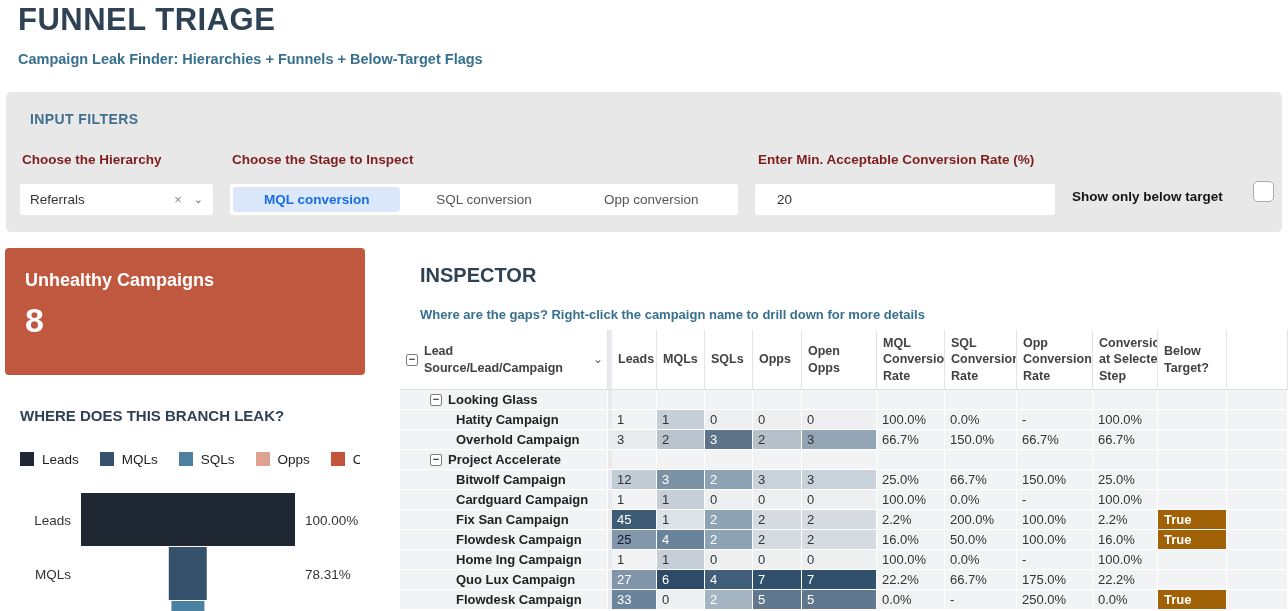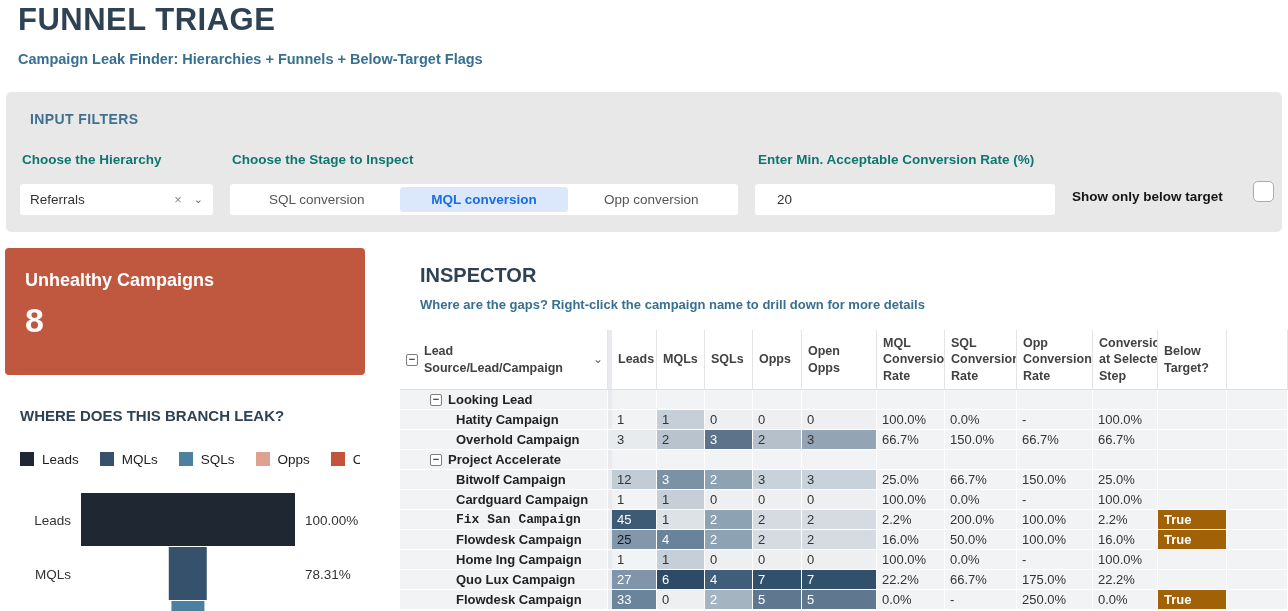--- a/index.html
+++ b/index.html
@@ -8,21 +8,21 @@
   .abs { position:absolute; }
   #page { position:relative; width:1288px; height:611px; }
 
   
   .h1 { left:18px; top:2px; font-size:31px; font-weight:700; color:#2e4254; letter-spacing:.5px; }
   .page-sub { left:18px; top:51px; font-size:14.5px; font-weight:700; color:#38708f; }
 
   
   .filters { left:6px; top:92px; width:1276px; height:140px; background:#e8e8e8; border-radius:5px; }
   .filters-heading { left:24px; top:19px; font-size:14px; font-weight:700; color:#41708f; letter-spacing:.4px; }
-  .flabel { top:60px; font-size:13.5px; font-weight:700; color:#0f766e; }
+  .flabel { top:60px; font-size:13.5px; font-weight:700; color:#7f1d1d; }
   .ctrl { top:92px; height:31px; background:#fff; border-radius:3px; }
   .dropdown { left:14px; width:193px; display:flex; align-items:center; padding:0 10px; font-size:13.5px; color:#333; cursor:pointer; }
   .dropdown .val { flex:1; }
   .dd-x { color:#8a8a8a; font-size:13px; margin-right:12px; }
   .dd-caret { color:#6f6f6f; font-size:11px; }
   .seg { left:224px; width:508px; display:flex; align-items:stretch; padding:3px; }
   .seg-item { flex:1; display:flex; align-items:center; justify-content:center; font-size:13.5px; color:#555; border-radius:3px; cursor:pointer; }
   .seg-item.active { background:#dbe8fc; color:#1a6ce2; font-weight:700; }
   .num-input { left:749px; width:300px; border:none; outline:none; padding:0 22px; font-size:13.5px; color:#333; font-family:inherit; }
   .toggle-label { left:1066px; top:97px; font-size:13.5px; font-weight:700; color:#151515; }
@@ -38,21 +38,21 @@
   .legend-swatch { width:14px; height:14px; flex:none; }
   .funnel { left:5px; top:493px; width:395px; height:118px; overflow:hidden; }
   .funnel-row { display:flex; align-items:stretch; height:54px; }
   .f-label { width:71px; display:flex; align-items:center; justify-content:flex-end; font-size:13.5px; color:#333; padding-right:5px; }
   .f-track { width:214px; margin-left:5px; position:relative; }
   .f-bar { position:absolute; top:0; bottom:1px; left:50%; transform:translateX(-50%); }
   .f-value { margin-left:10px; display:flex; align-items:center; font-size:13.5px; color:#333; }
 
   
   .insp-title { left:420px; top:264px; font-size:20px; font-weight:700; color:#2e4254; }
-  .insp-sub { left:420px; top:297px; font-size:13px; font-weight:700; color:#38708f; }
+  .insp-sub { left:420px; top:307px; font-size:13px; font-weight:700; color:#38708f; }
   .grid { left:400px; top:330px; width:888px; display:grid;
     grid-template-columns:208px 4px 45px 48px 48px 49px 75px 68px 72px 76px 65px 69px 61px;
     grid-template-rows:60px; grid-auto-rows:20px; }
   .cell { font-size:13px; line-height:19px; border-bottom:1px solid #fff; border-right:1px solid #fff; background:#f2f3f4; overflow:hidden; white-space:nowrap; }
   .cell.hdr { background:#fff; border-right:1px solid #e4e4e4; border-bottom:1px solid #dedede;
     font-size:12.5px; font-weight:700; color:#424242; line-height:1.3; display:flex; align-items:center; padding:2px 4px 2px 6px; white-space:normal; }
   .cell.divcol { background:#e8eaed; border-right:none; }
   .cell.hdr.divcol { background:#e8eaed; }
   .cell.namec { font-weight:600; color:#222; display:flex; align-items:center; gap:6px; cursor:context-menu; }
   .minus-box { width:12px; height:12px; border:1px solid #7d7d7d; border-radius:2px; background:#fff;
@@ -74,22 +74,22 @@
 
     <div class="abs flabel" style="left:16px;">Choose the Hierarchy</div>
     <div class="abs ctrl dropdown">
       <span class="val">Referrals</span>
       <span class="dd-x">×</span>
       <span class="dd-caret">⌄</span>
     </div>
 
     <div class="abs flabel" style="left:226px;">Choose the Stage to Inspect</div>
     <div class="abs ctrl seg">
+      <div class="seg-item active">MQL conversion</div>
       <div class="seg-item">SQL conversion</div>
-      <div class="seg-item active">MQL conversion</div>
       <div class="seg-item">Opp conversion</div>
     </div>
 
     <div class="abs flabel" style="left:752px;">Enter Min. Acceptable Conversion Rate (%)</div>
     <input class="abs ctrl num-input" value="20" style="">
 
     <div class="abs toggle-label">Show only below target</div>
     <div class="abs checkbox"></div>
   </div>
 
@@ -160,21 +160,21 @@
       <div class="cell hdr">Opps</div>
       <div class="cell hdr">Open Opps</div>
       <div class="cell hdr">MQL Conversion Rate</div>
       <div class="cell hdr">SQL Conversion Rate</div>
       <div class="cell hdr">Opp Conversion Rate</div>
       <div class="cell hdr">Conversion at Selected Step</div>
       <div class="cell hdr">Below Target?</div>
       <div class="cell hdr"></div>
       <div class="cell namec" style="padding-left: 30px;">
         <div class="minus-box">−</div>
-        <div class="">Looking Lead</div>
+        <div class="">Looking Glass</div>
       </div>
       <div class="cell divcol"></div>
       <div class="cell count"></div>
       <div class="cell count"></div>
       <div class="cell count"></div>
       <div class="cell count"></div>
       <div class="cell count"></div>
       <div class="cell rate"></div>
       <div class="cell rate"></div>
       <div class="cell rate"></div>
@@ -250,21 +250,21 @@
       <div class="cell count" style="background: rgb(198, 207, 216); color: rgb(51, 51, 51);">1</div>
       <div class="cell count" style="background: rgb(237, 239, 241); color: rgb(51, 51, 51);">0</div>
       <div class="cell count" style="background: rgb(237, 239, 241); color: rgb(51, 51, 51);">0</div>
       <div class="cell count" style="background: rgb(237, 239, 241); color: rgb(51, 51, 51);">0</div>
       <div class="cell rate">100.0%</div>
       <div class="cell rate">0.0%</div>
       <div class="cell rate">-</div>
       <div class="cell rate">100.0%</div>
       <div class="cell rate"></div>
       <div class="cell"></div>
-      <div class="cell namec" style="padding-left: 56px; font-family: Liberation Mono, monospace;">
+      <div class="cell namec" style="padding-left: 56px;">
         <div class="">Fix San Campaign</div>
       </div>
       <div class="cell divcol"></div>
       <div class="cell count" style="background: rgb(62, 91, 118); color: rgb(255, 255, 255);">45</div>
       <div class="cell count" style="background: rgb(221, 226, 231); color: rgb(51, 51, 51);">1</div>
       <div class="cell count" style="background: rgb(141, 162, 178); color: rgb(255, 255, 255);">2</div>
       <div class="cell count" style="background: rgb(213, 219, 225); color: rgb(51, 51, 51);">2</div>
       <div class="cell count" style="background: rgb(213, 219, 225); color: rgb(51, 51, 51);">2</div>
       <div class="cell rate">2.2%</div>
       <div class="cell rate">200.0%</div>

